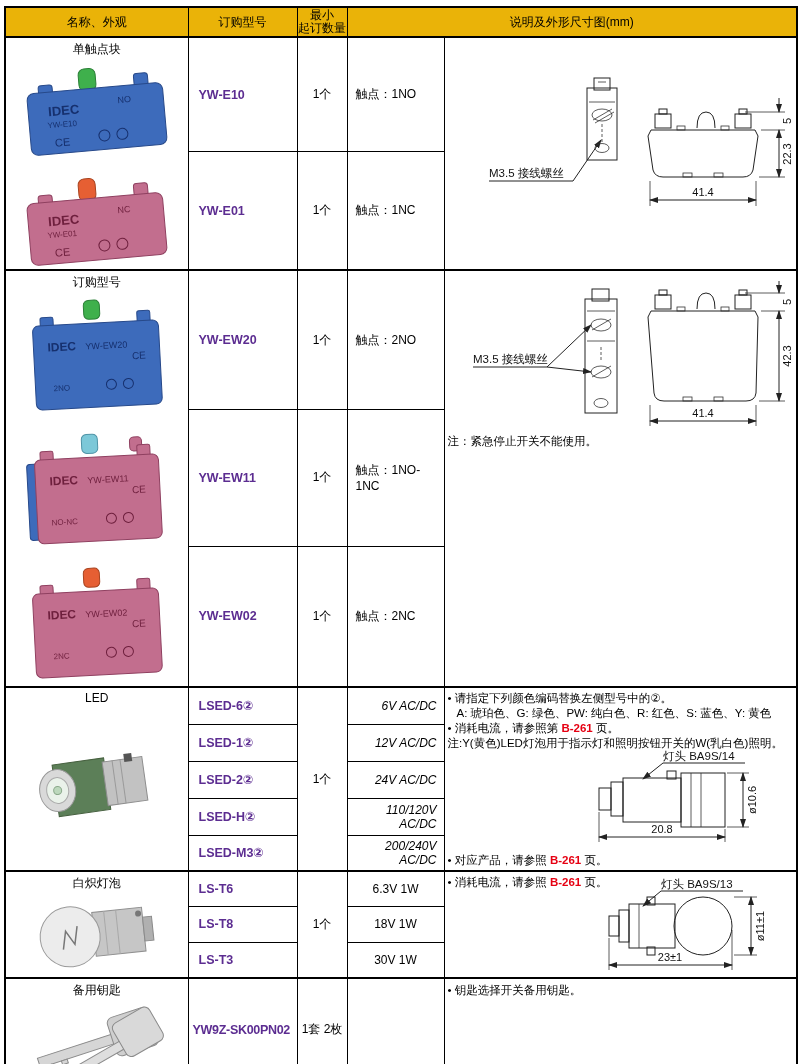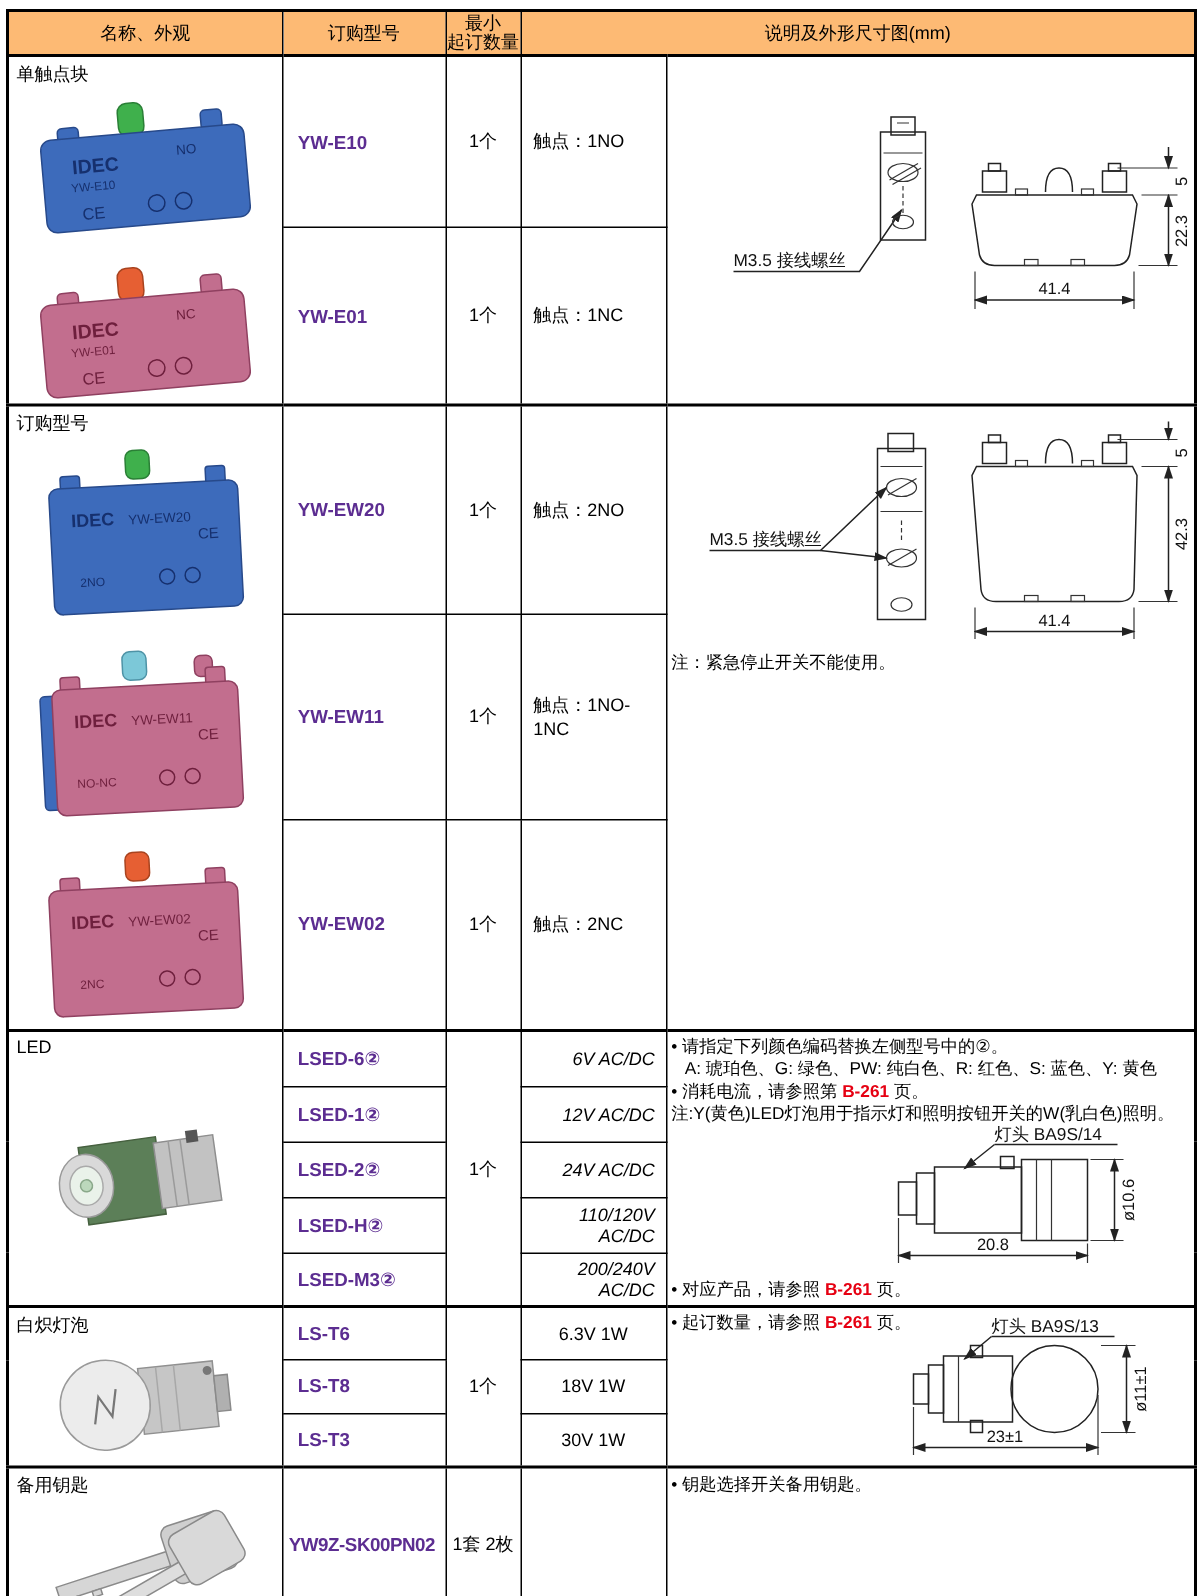--- a/index.html
+++ b/index.html
@@ -1,24 +1,24 @@
 <!DOCTYPE html>
 <html><head>
 <meta charset="utf-8">
 <style>
   html,body{margin:0;padding:0;background:#ffffff;}
   body{width:800px;height:1064px;font-family:"Liberation Sans","DejaVu Sans",sans-serif;color:#000;}
   table{border-collapse:collapse;table-layout:fixed;width:792px;margin:6px 4px 0 4px;border:2px solid #000;}
   th,td{border:1px solid #000;padding:0;font-size:12px;vertical-align:middle;overflow:hidden;}
-  thead th{background:#fdba74;font-weight:normal;height:28px;text-align:center;line-height:13px;}
+  thead th{background:#eab308;font-weight:normal;height:28px;text-align:center;line-height:13px;}
   thead{border-bottom:2px solid #000;}
   tr.sec-top td{border-top:2px solid #000;}
   .blk{display:block;}
   .name-cell{vertical-align:top;padding:3px 5px;}
-  .sec-label{font-size:12px;text-align:left;margin-bottom:2px;}
+  .sec-label{font-size:12px;text-align:center;margin-bottom:2px;}
   .photo{display:block;margin:6px auto 0 auto;}
   .model{color:#5c2d91;font-weight:bold;text-align:left;padding-left:10px;font-size:12.5px;}
   .model.tight{padding-left:4px;letter-spacing:-0.3px;}
   .qty{text-align:center;}
   .contact{text-align:left;padding-left:8px;}
   .volt-r{text-align:right;padding-right:7px;font-style:italic;}
   .volt-c{text-align:center;}
   .desc-cell{vertical-align:top;position:relative;}
   .draw-cell{vertical-align:top;position:relative;text-align:center;}
   .led-line{position:absolute;left:3px;right:0;font-size:11.5px;line-height:14px;white-space:nowrap;}
@@ -332,21 +332,21 @@
           <rect x="112" y="28" width="9" height="24" fill="#b0b0b0" stroke="#8a8a8a"></rect>
           <circle cx="38" cy="40" r="30" fill="#ececec" stroke="#9a9a9a"></circle>
           <path d="M30,52 L34,34 L42,48 L46,30" fill="none" stroke="#777" stroke-width="1.5"></path>
         </g>
       </svg>
     </td>
     <td class="model">LS-T6</td>
     <td class="qty" rowspan="3">1个</td>
     <td class="volt-c">6.3V 1W</td>
     <td class="desc-cell" rowspan="3">
-      <div class="led-line" style="top:3px"><span>• 起订数量，请参照 </span><span class="red">B-261</span><span> 页。</span></div>
+      <div class="led-line" style="top:3px"><span>• 消耗电流，请参照 </span><span class="red">B-261</span><span> 页。</span></div>
       <svg style="position:absolute;left:158px;top:4px" width="178" height="100" viewBox="0 0 178 100">
         <defs>
           <marker id="mD" markerWidth="9" markerHeight="8" refX="8" refY="3" orient="auto-start-reverse">
                 <path d="M0,0L9,3L0,6Z" fill="#222"></path>
               </marker>
         </defs>
         <text x="58" y="12" class="lbl">灯头 BA9S/13</text>
         <line x1="58" y1="15" x2="140" y2="15" class="ln"></line>
         <path class="ln" d="M58,15 L40,30" marker-end="url(#mD)"></path>
         <rect x="6" y="40" width="10" height="20" class="ln"></rect>

